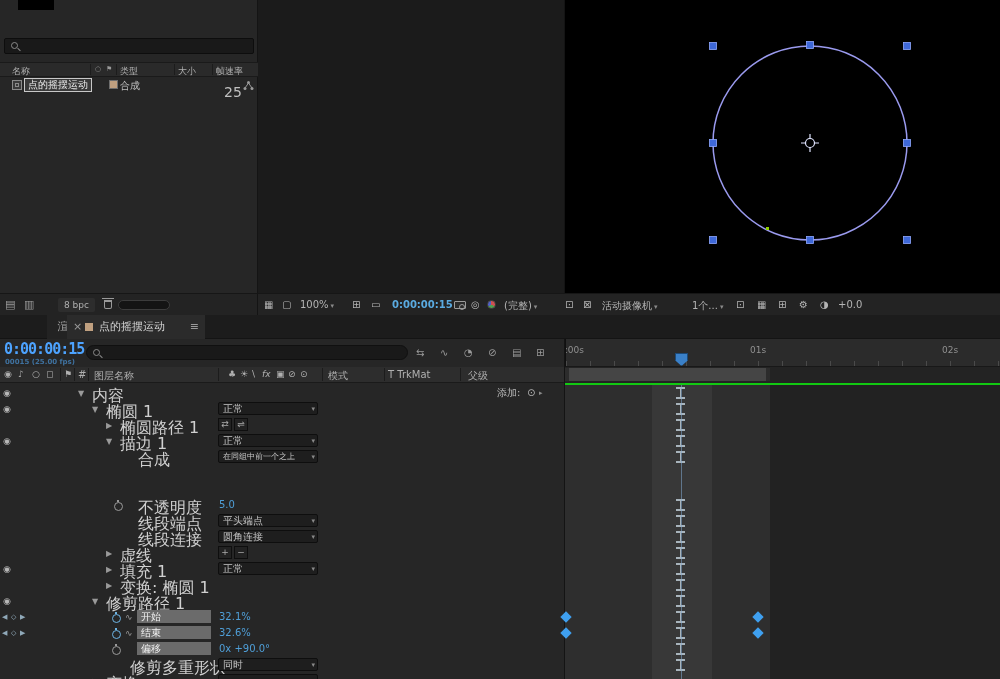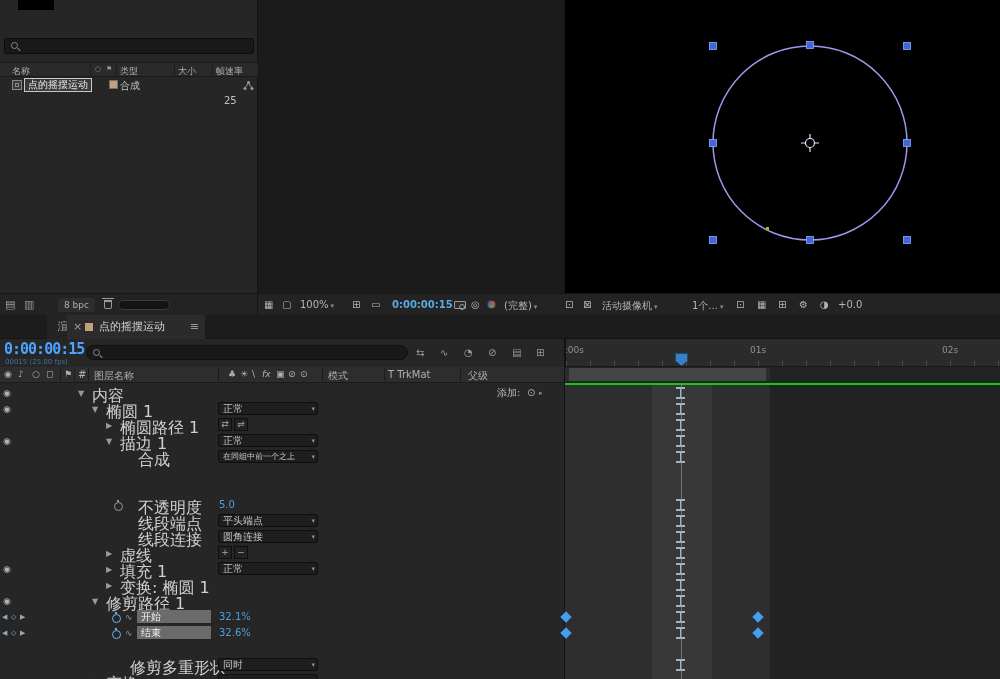--- a/index.html
+++ b/index.html
@@ -47,21 +47,21 @@
   .tabbar { position:absolute; left:0; top:0; width:1000px; height:24px; background:#1c1c1c; border-bottom:1px solid #141414; }
   .tab-rq { position:absolute; left:0; top:0; width:66px; height:24px; background:#232323; border-right:1px solid #141414; color:#a8a8a8; line-height:24px; text-align:center; font-size:11px;margin-left:47px; }
   .tab-comp { position:absolute; left:67px; top:0; width:138px; height:24px; background:#2b2b2b; color:#d6d6d6; line-height:24px; font-size:11px; }
   .tab-comp .tclose { position:absolute; left:6px; top:0; color:#9a9a9a; }
   .tab-comp .tswatch { position:absolute; left:18px; top:8px; width:8px; height:8px; background:#c0a080; }
   .tab-comp .tname { position:absolute; left:32px; top:0; white-space:nowrap; }
   .tab-comp .tmenu { position:absolute; right:6px; top:0; color:#9a9a9a; }
 
   .headstrip { position:absolute; left:0; top:24px; width:1000px; height:28px; }
   .tl-tc { position:absolute; left:4px; top:1px; font-size:15px; font-weight:bold; color:#4da3ff; font-family:"DejaVu Sans Mono","Liberation Mono",monospace; letter-spacing:-1px; }
-  .tl-tc-sub { position:absolute; left:5px; top:19px; font-size:7px; color:#3f72a0; }
+  .tl-tc-sub { position:absolute; left:5px; top:19px; font-size:7px; color:#3f72a0;font-weight:bold; }
   .tl-search { position:absolute; left:86px; top:6px; width:322px; height:15px; background:#191919; border:1px solid #101010; border-radius:8px; }
   .tl-hicon { position:absolute; top:8px; font-size:10px; color:#9a9a9a; }
 
   .ruler { position:absolute; left:565px; top:0; width:435px; height:28px; background:#2b2b2b; border-left:1px solid #101010; border-bottom:1px solid #181818; overflow:hidden; }
   .ruler .rlab { position:absolute; top:6px; font-size:9px; color:#909090; }
   .ruler .ticks { position:absolute; left:0; bottom:0; width:100%; height:5px;
                   background:repeating-linear-gradient(90deg,#4a4a4a 0 1px,transparent 1px 24px); }
   .cti-head { position:absolute; left:109px; top:14px; width:13px; height:13px; background:#3a80c8; border:1px solid #1c4a78;
               clip-path:polygon(0 0,100% 0,100% 55%,50% 100%,0 55%); }
 
@@ -126,21 +126,21 @@
       <span class="div" style="left:90px"></span>
       <span class="div" style="left:116px"></span>
       <span class="div" style="left:174px"></span>
       <span class="div" style="left:212px"></span>
     </div>
     <div class="prow">
       <span class="compicon"></span>
       <span class="pname">点的摇摆运动</span>
       <span class="plabelswatch"></span>
       <span class="abs" style="left:120px;top:1px;font-size:10px;color:#c0c0c0">合成</span>
-      <span class="abs" style="left:224px;top:17px;font-size:10px;color:#c0c0c0">25</span>
+      <span class="abs" style="left:224px;top:6px;font-size:14px;color:#c0c0c0">25</span>
       <svg class="abs" style="left:243px;top:2px" width="11" height="11">
         <circle cx="5.5" cy="2.5" r="1.5" fill="#9a9a9a"></circle>
           <circle cx="2" cy="8.5" r="1.5" fill="#9a9a9a"></circle>
           <circle cx="9" cy="8.5" r="1.5" fill="#9a9a9a"></circle>
         <path d="M5.5 3 L2 8 M5.5 3 L9 8" stroke="#9a9a9a" stroke-width="1" fill="none"></path>
       </svg>
     </div>
   </div>
 
   <div class="pfooter">
@@ -398,20 +398,26 @@
         <span class="kfa" style="left:20px">▶</span>
         <span class="stopw on p"></span>
         <span class="graphic">∿</span>
         <span class="pbox">结束</span>
         <span class="bval">32.6%</span>
         <span class="kf" style="left:562px"></span>
         <span class="kf" style="left:754px"></span>
         <span class="ibeam"></span>
       </div>
 
+      <div class="trow" style="top:256px">
+        <span class="stopw p"></span>
+        <span class="pbox">偏移</span>
+        <span class="bval">0x +90.0°</span>
+        <span class="ibeam"></span>
+      </div>
 
       <div class="trow" style="top:272px">
         <span class="rlabel" style="left:130px">修剪多重形状</span>
         <span class="dd">
             <span class="ddtext">同时</span>
             <span class="ddcaret">▾</span>
           </span>
         <span class="ibeam"></span>
       </div>
 

